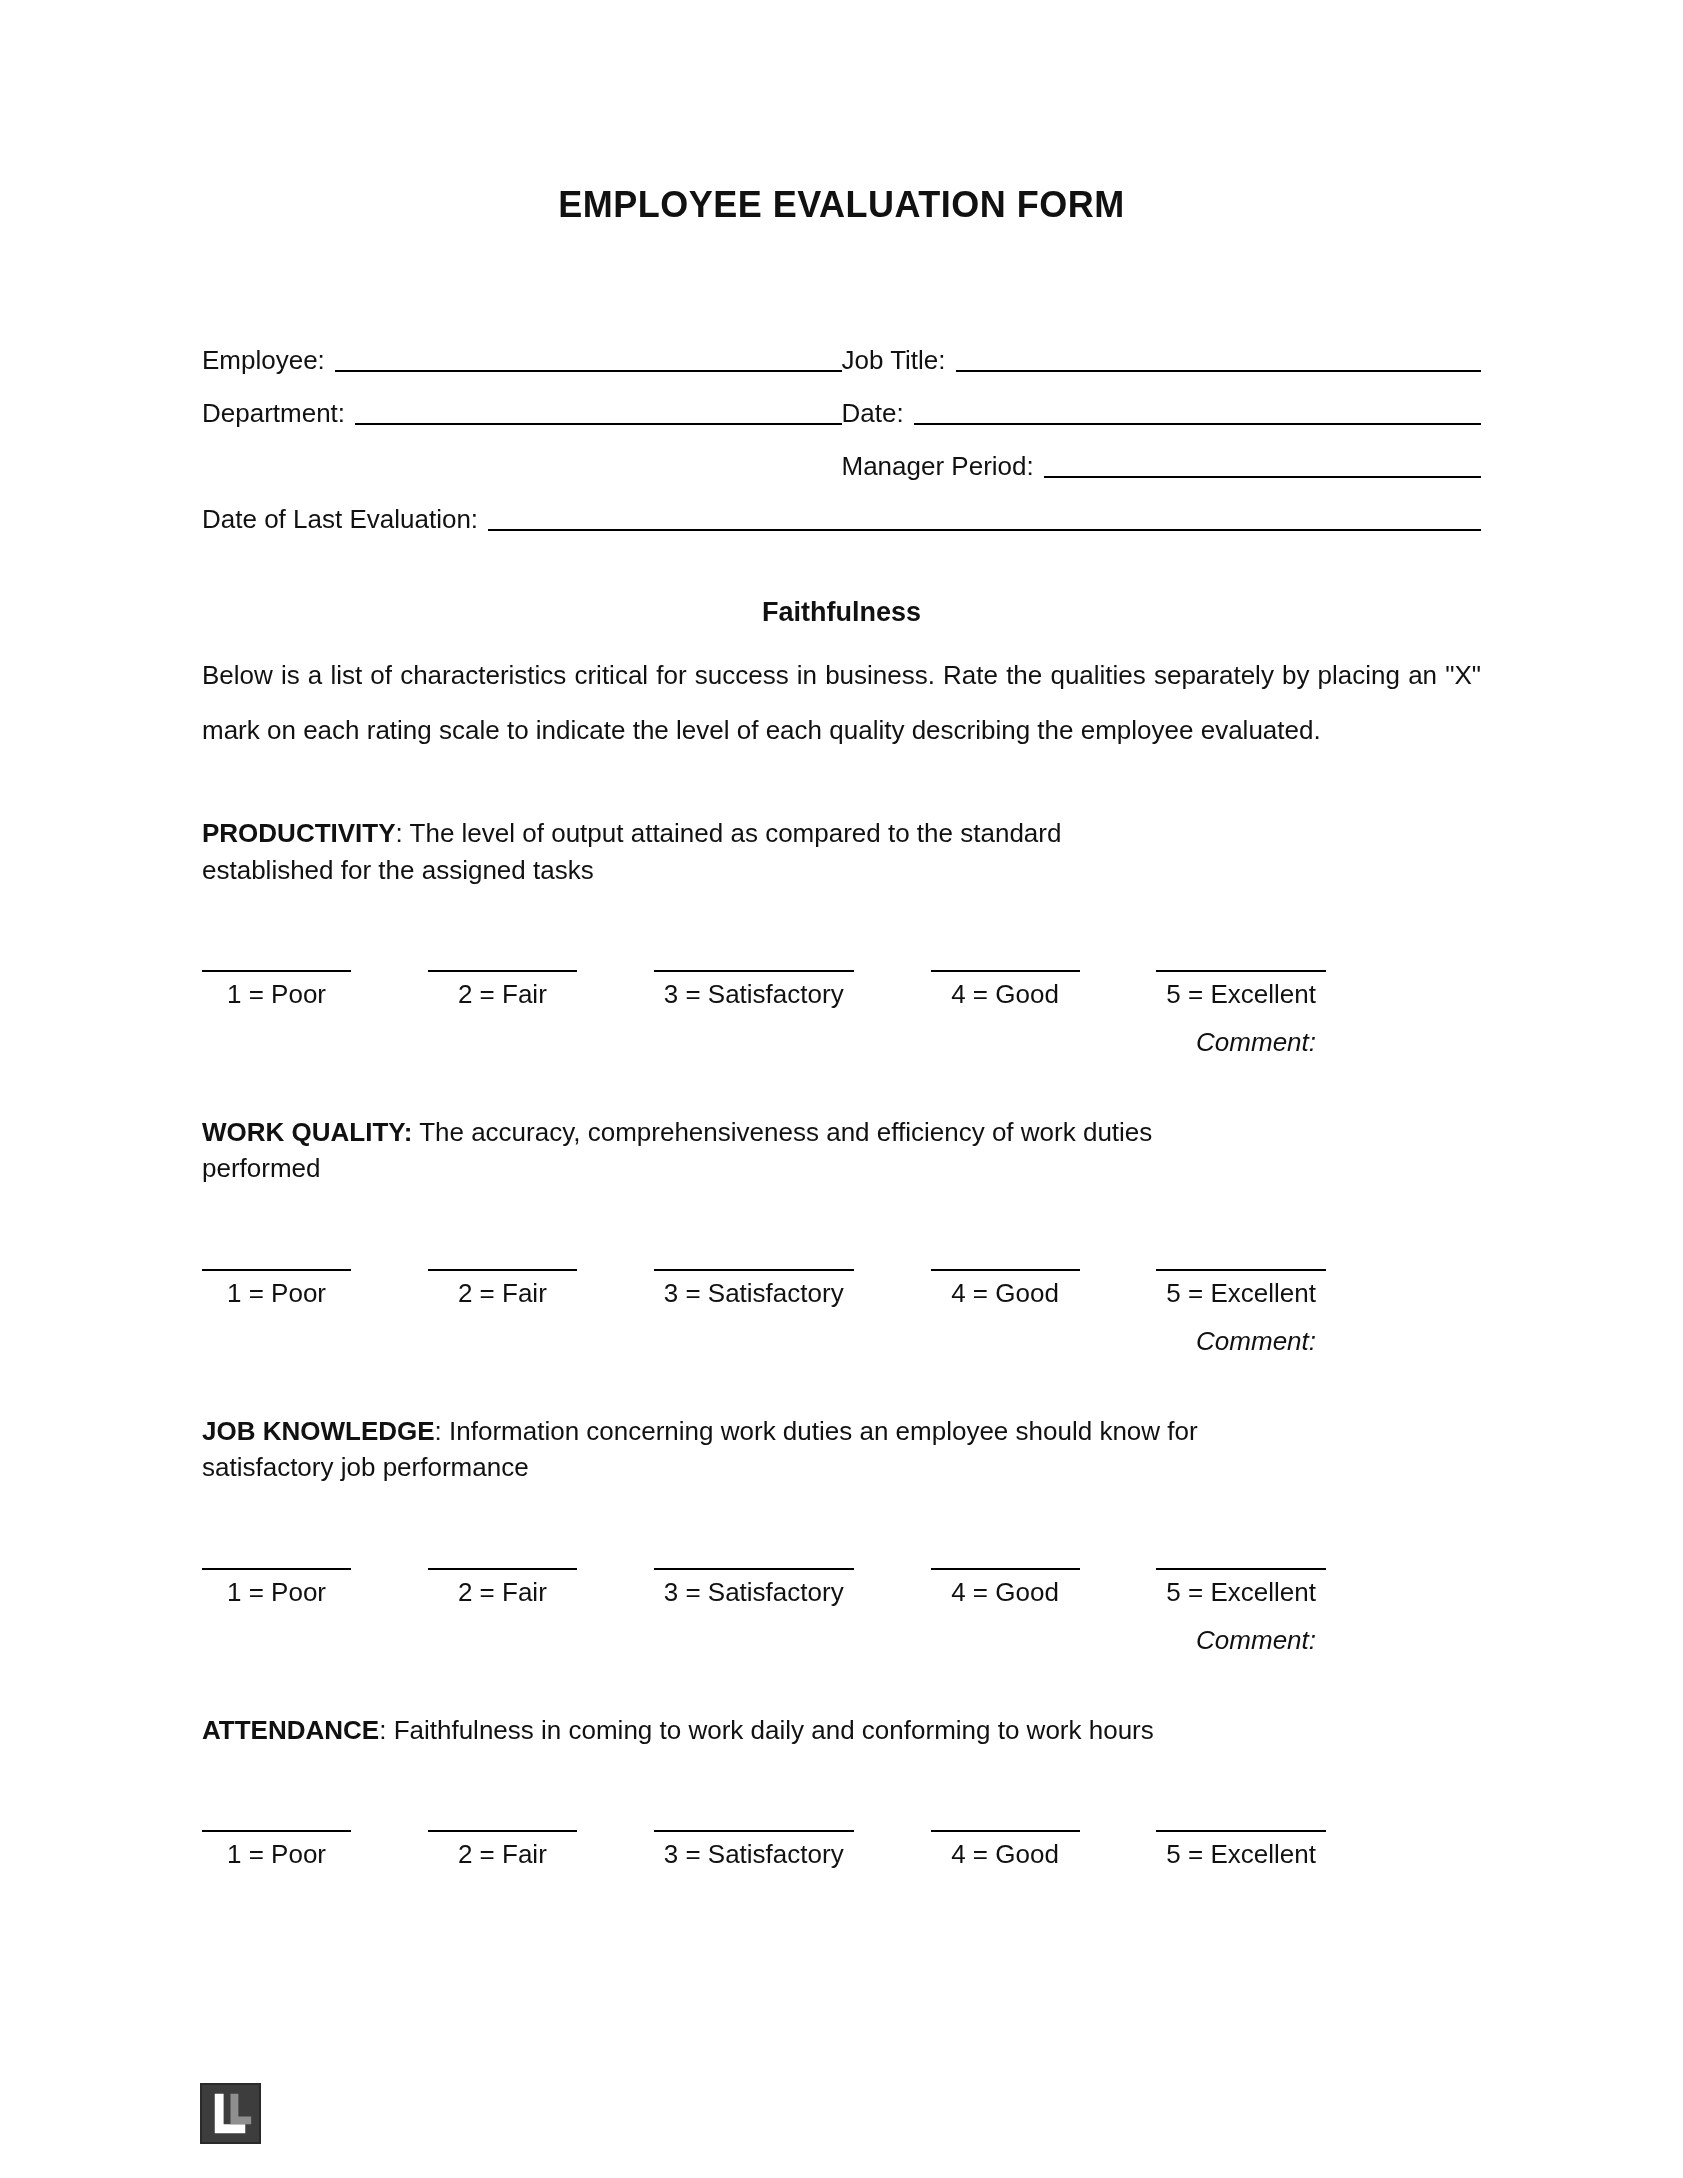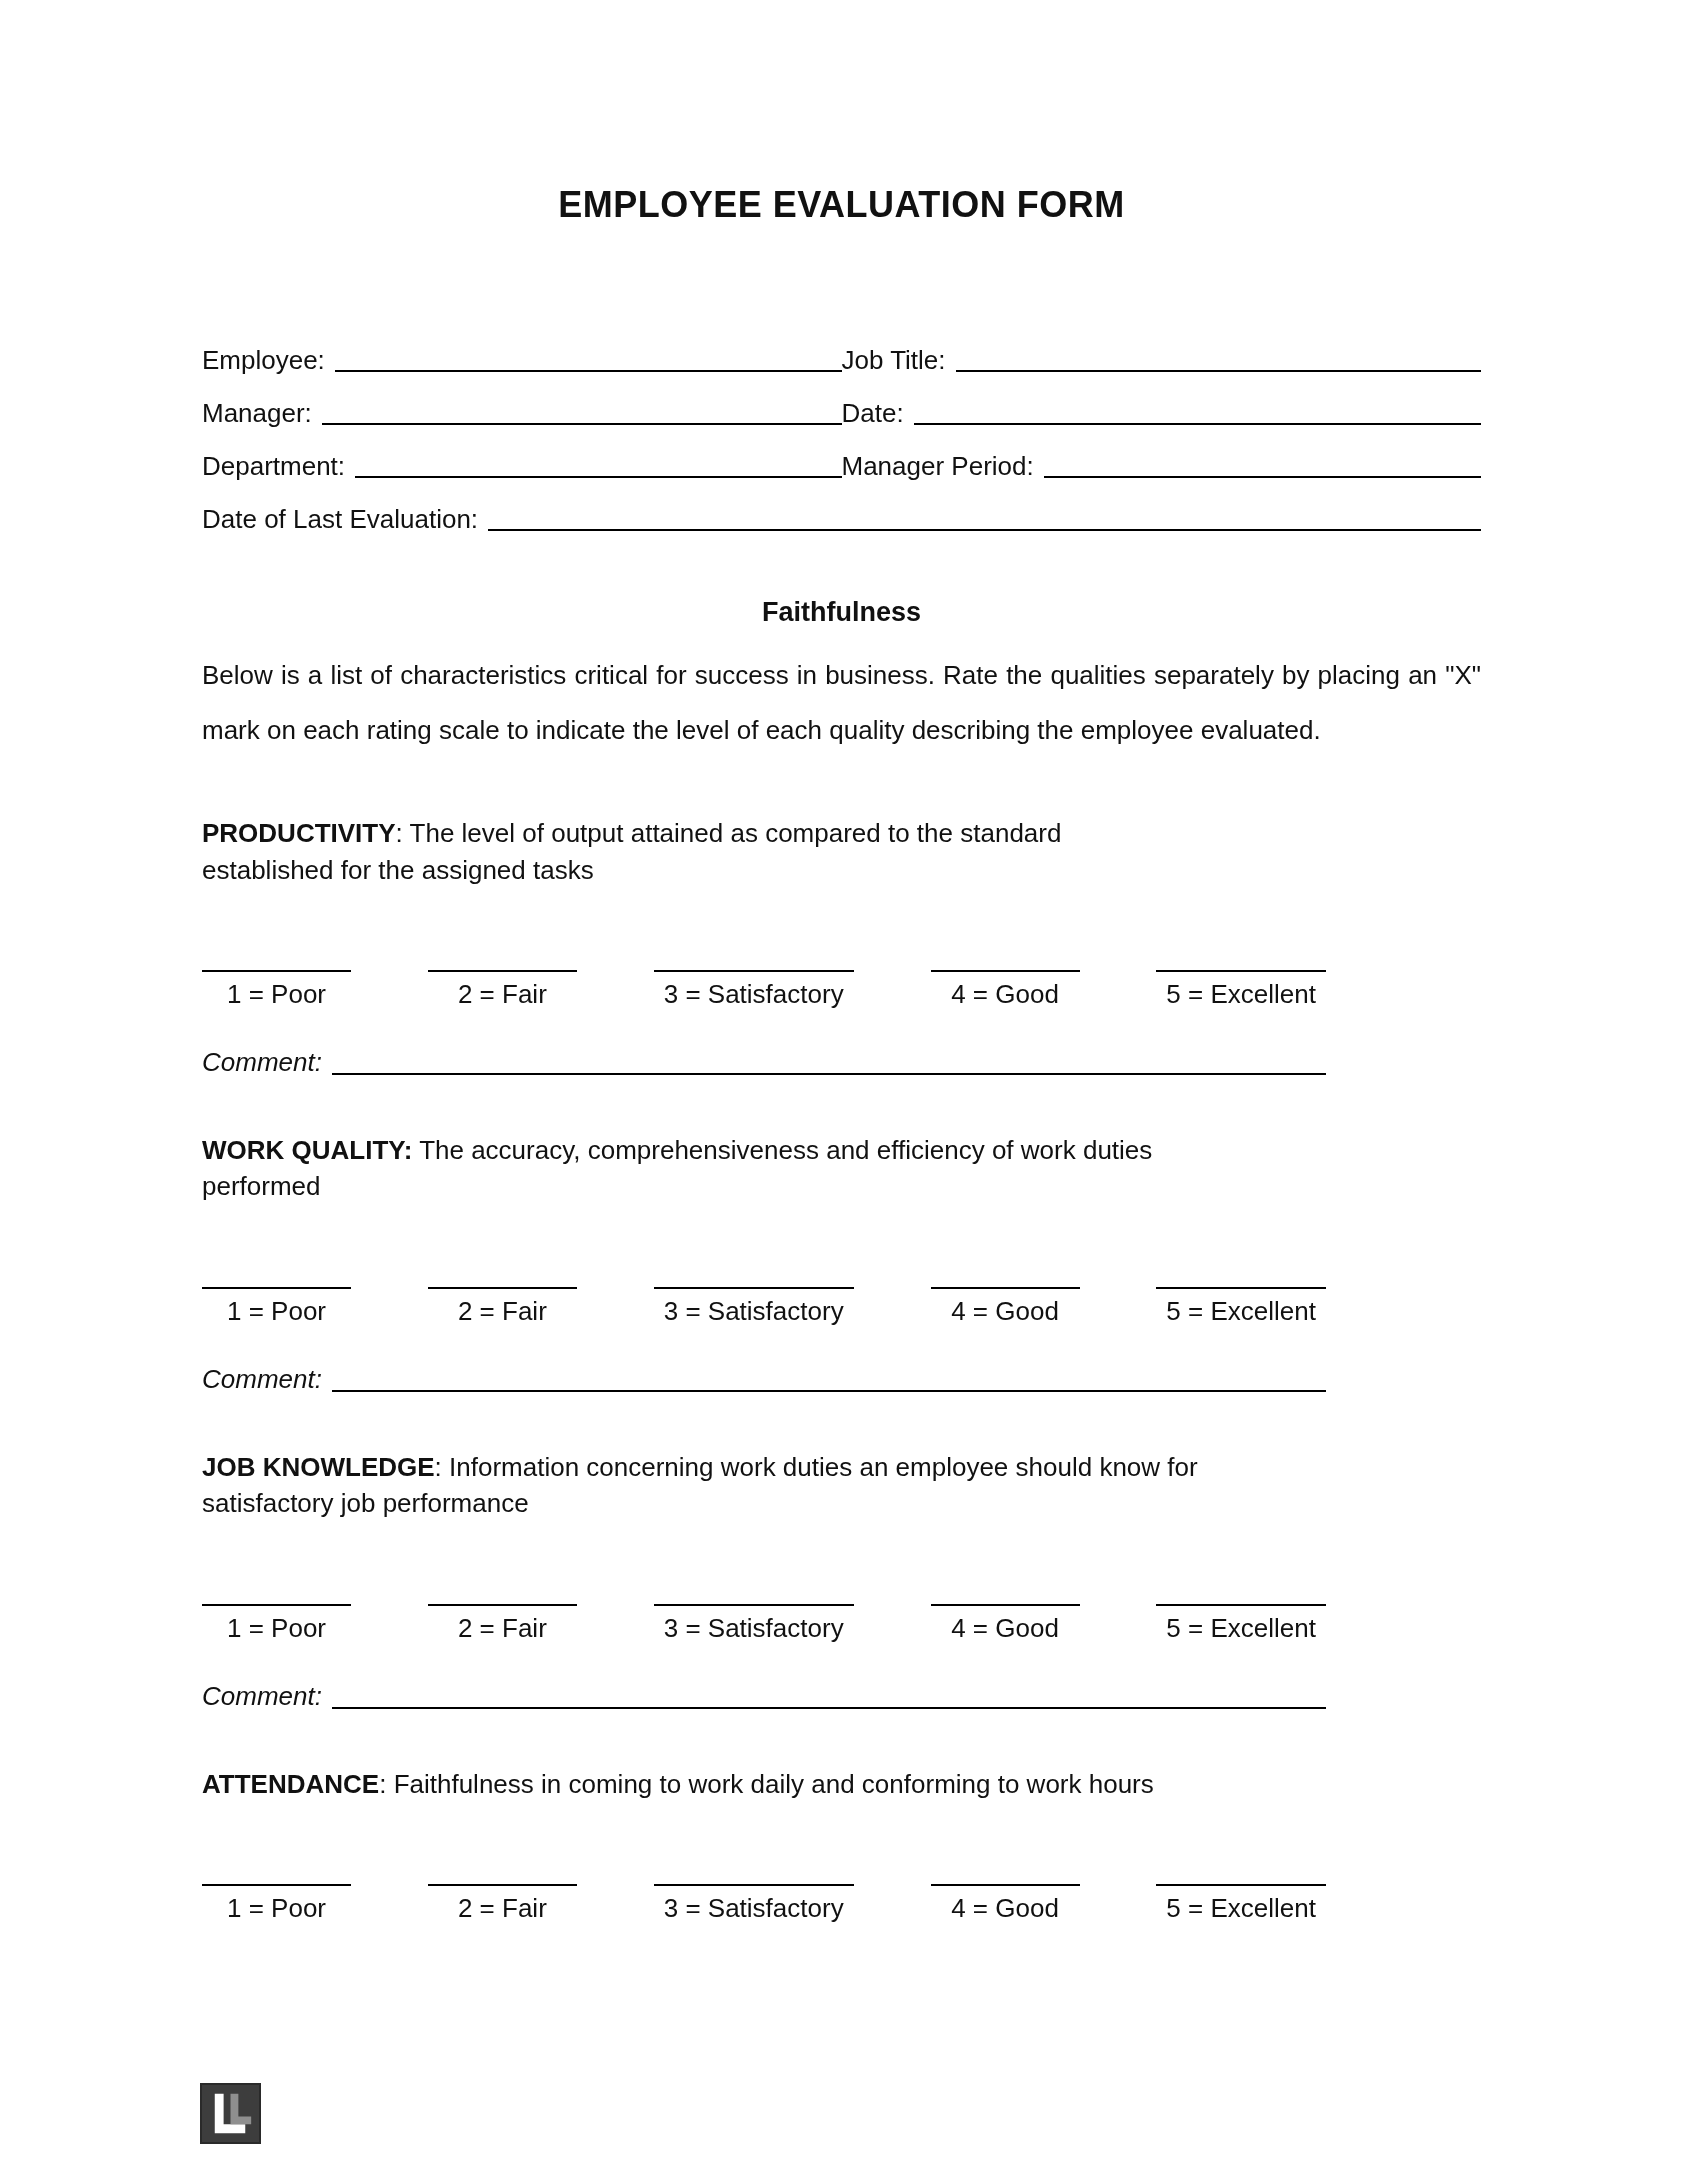--- a/index.html
+++ b/index.html
@@ -71,26 +71,27 @@
     border-top: 2px solid #000;
     padding: 9px 10px 0 10px;
     min-width: 149px;
     text-align: center;
     font-size: 26px;
     line-height: 1;
     margin-top: 38px;
   }
 
   .comment-row {
-    margin-top: 42px;
+    margin-top: 22px;
     width: 1124px;
     display: flex;
     align-items: flex-end;
     font-size: 26px;
     line-height: 1;
+    flex-direction: column;
   }
   .comment-label { font-style: italic; padding-right: 10px; }
   .comment-row .blank-line { margin-bottom: 0; }
 
   
   .logo {
     position: absolute;
     left: 200px;
     top: 2083px;
     width: 61px;
@@ -102,24 +103,20 @@
 
 <div class="page">
 
   <h1 class="doc-title">EMPLOYEE EVALUATION FORM</h1>
 
   <div class="fields">
     <div class="field-grid">
       <div class="field-col">
         <div class="field-row">
           <span class="field-label">Employee:</span>
-          <span class="blank-line"></span>
-        </div>
-        <div class="field-row">
-          <span class="field-label">Manager:</span>
           <span class="blank-line"></span>
         </div>
         <div class="field-row">
           <span class="field-label">Department:</span>
           <span class="blank-line"></span>
         </div>
       </div>
       <div class="field-col">
         <div class="field-row">
           <span class="field-label">Job Title:</span>

